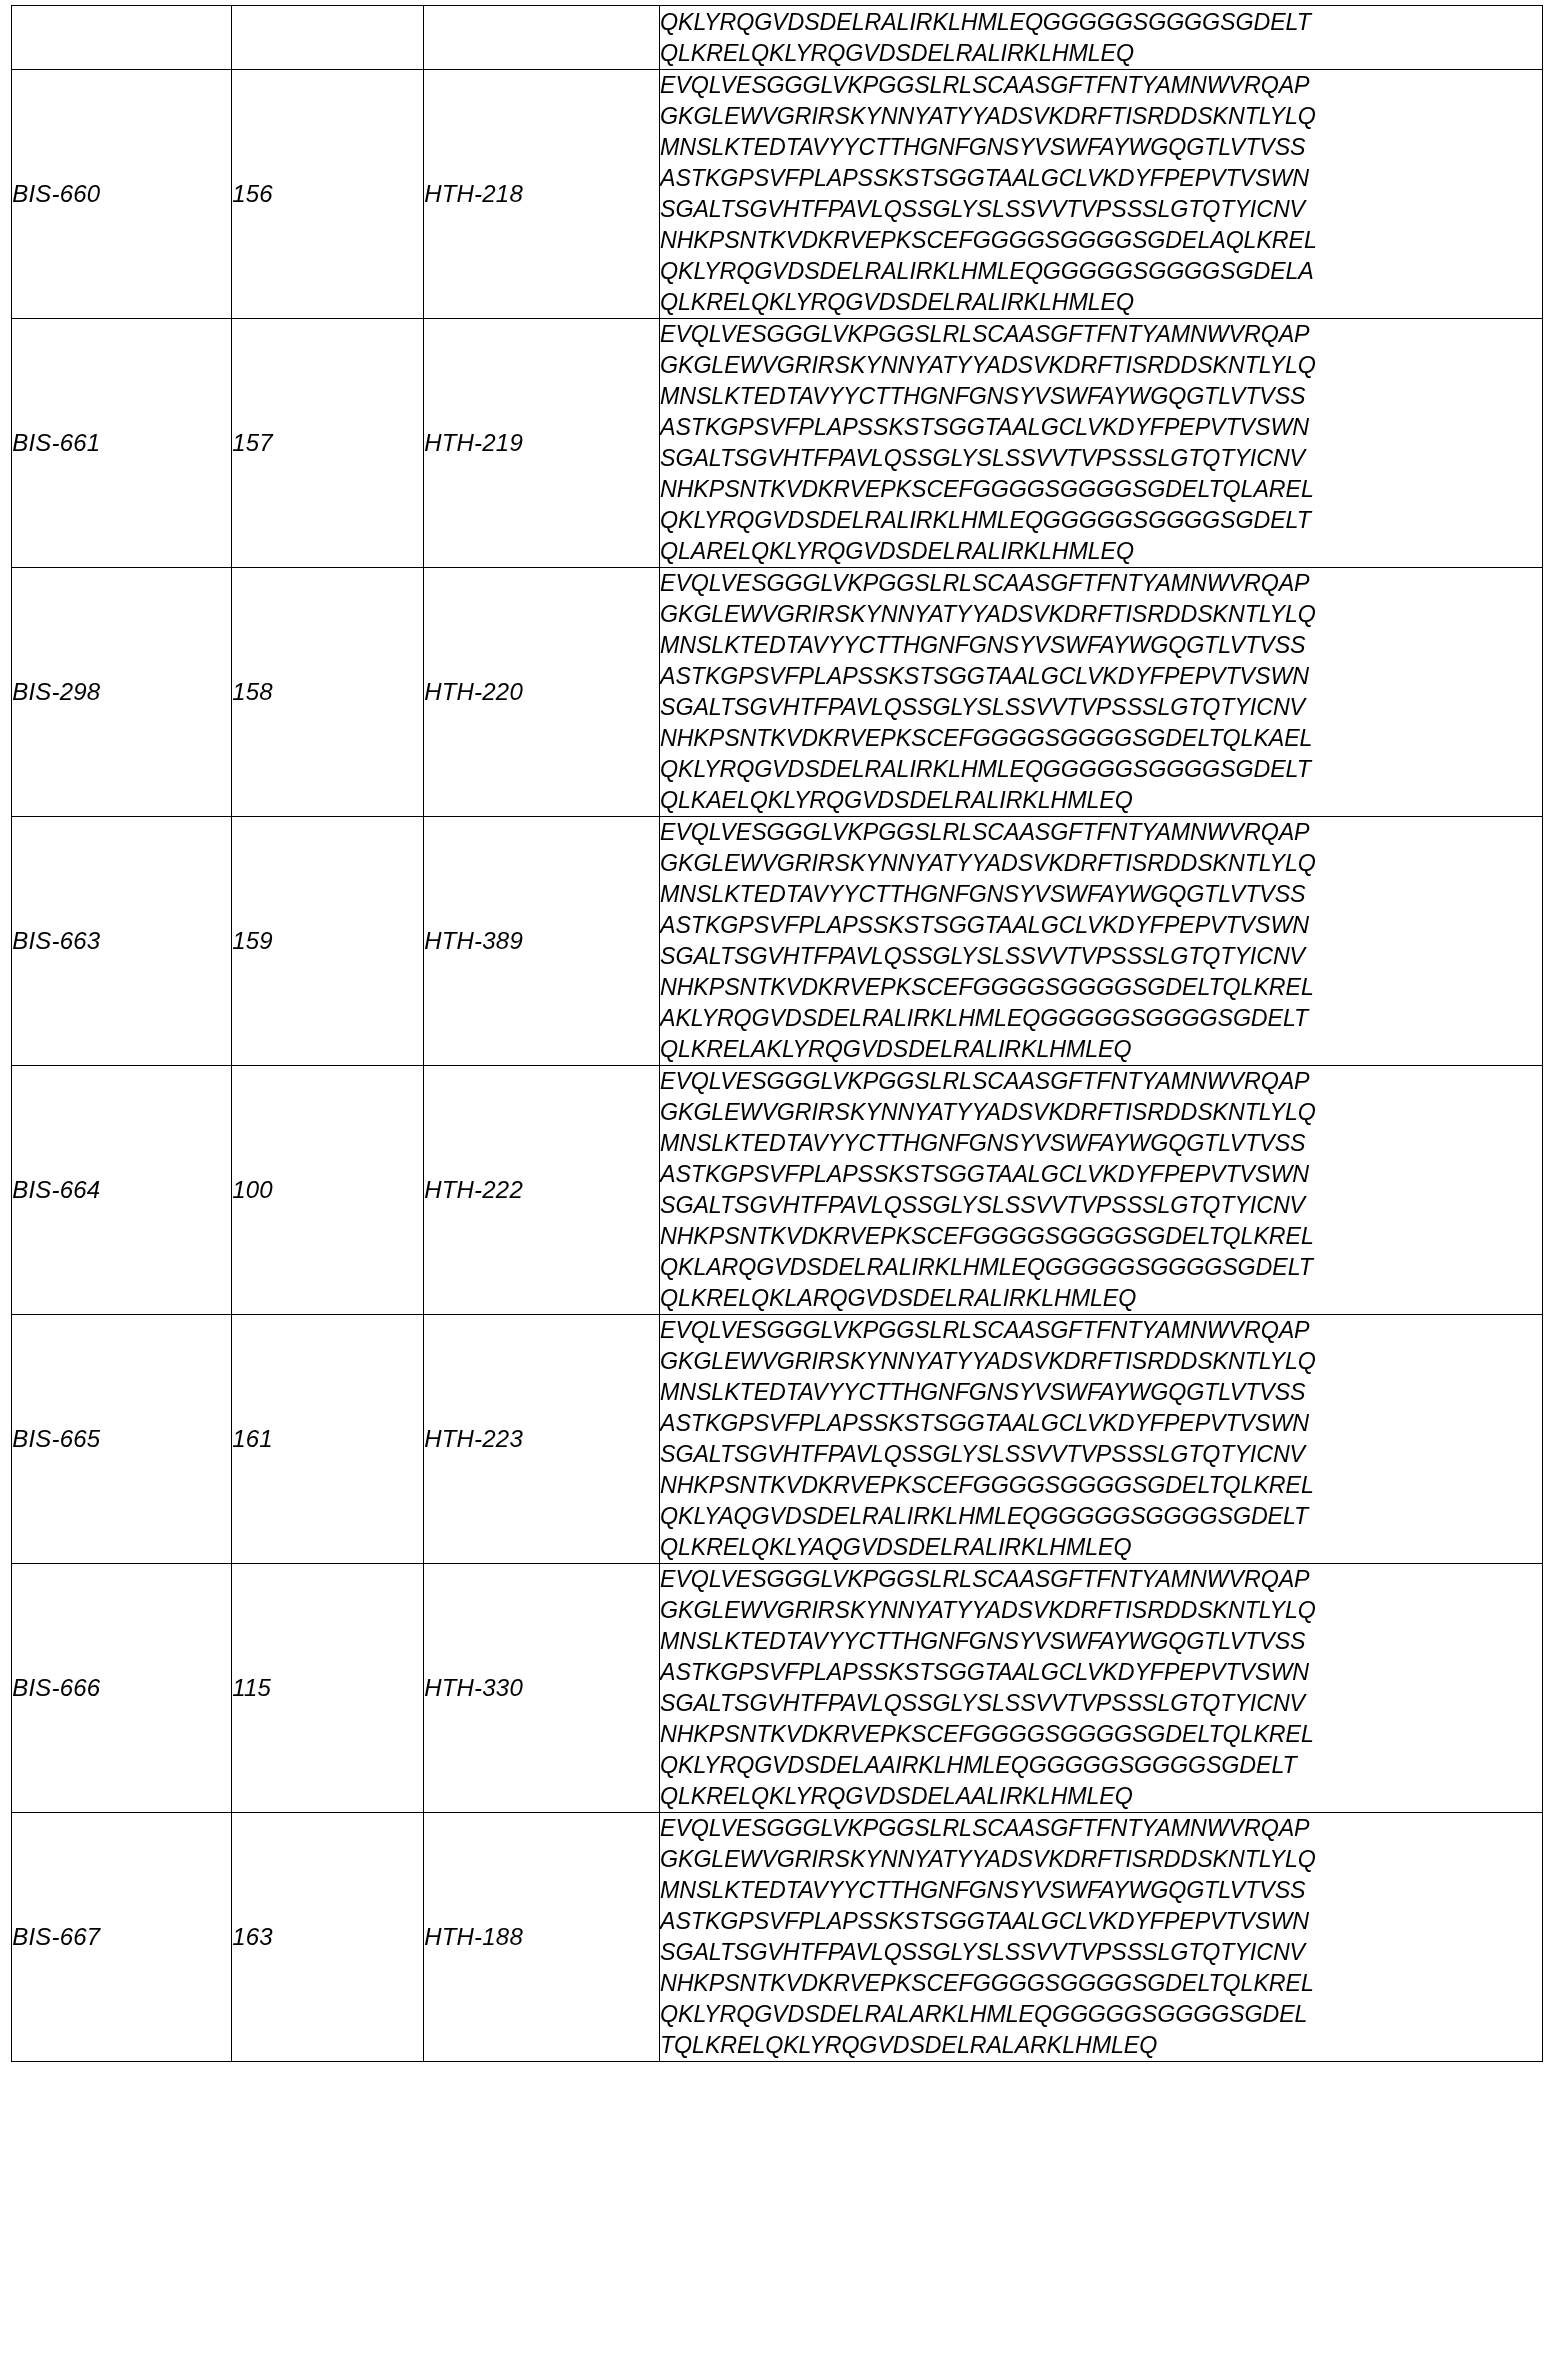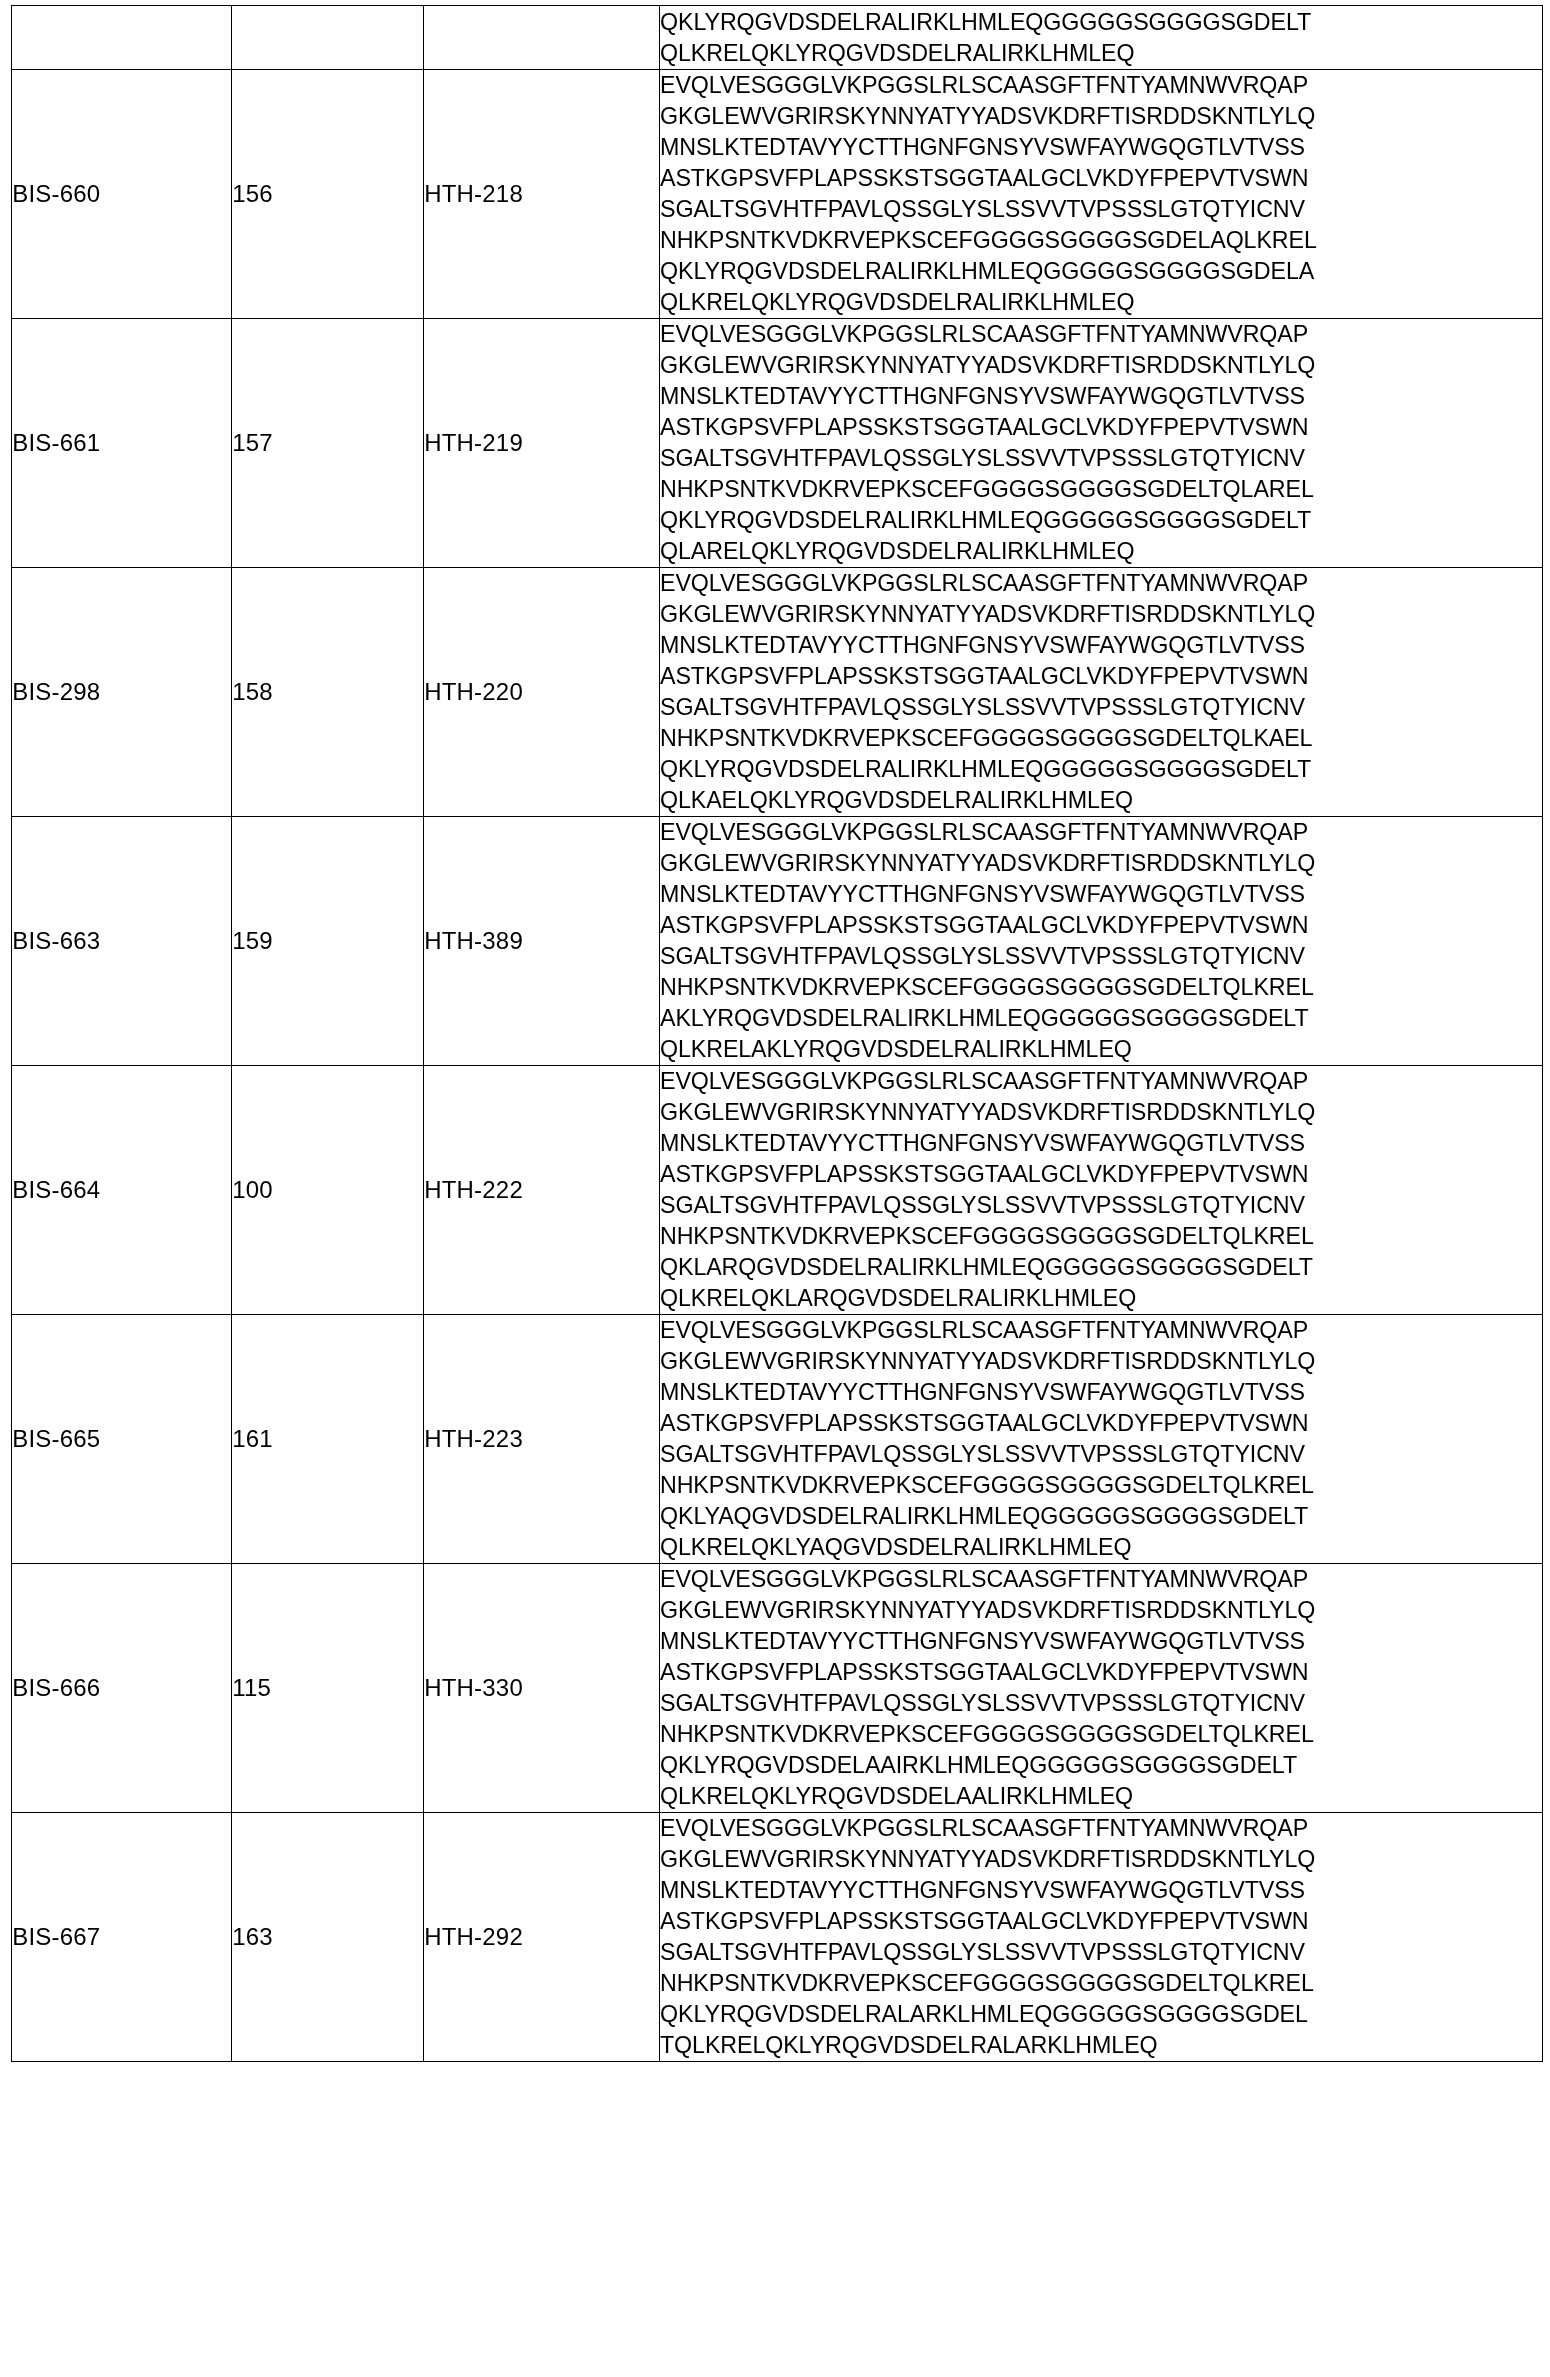--- a/index.html
+++ b/index.html
@@ -14,20 +14,21 @@
     font-family: "Liberation Sans", sans-serif;
     color: #000000;
     overflow: hidden;
   }
   .page {
     width: 1454px;
     height: 2377px;
     position: relative;
     box-sizing: border-box;
     padding: 4.8px 9.6px 4.8px 11.2px;
+    font-style: italic;
   }
   table.seq-table {
     border-collapse: collapse;
     table-layout: fixed;
     width: 1530px;
     margin: 0;
   }
   table.seq-table col.c-id    { width: 220px; }
   table.seq-table col.c-seqid { width: 192px; }
   table.seq-table col.c-hth   { width: 236px; }
@@ -187,21 +188,21 @@
             <div class="seqline">ASTKGPSVFPLAPSSKSTSGGTAALGCLVKDYFPEPVTVSWN</div>
             <div class="seqline">SGALTSGVHTFPAVLQSSGLYSLSSVVTVPSSSLGTQTYICNV</div>
             <div class="seqline">NHKPSNTKVDKRVEPKSCEFGGGGSGGGGSGDELTQLKREL</div>
             <div class="seqline">QKLYRQGVDSDELAAIRKLHMLEQGGGGGSGGGGSGDELT</div>
             <div class="seqline">QLKRELQKLYRQGVDSDELAALIRKLHMLEQ</div>
           </td>
         </tr>
         <tr>
           <td class="cell-id">BIS-667</td>
           <td class="cell-seqid">163</td>
-          <td class="cell-hth">HTH-292</td>
+          <td class="cell-hth">HTH-188</td>
           <td class="cell-seq">
             <div class="seqline">EVQLVESGGGLVKPGGSLRLSCAASGFTFNTYAMNWVRQAP</div>
             <div class="seqline">GKGLEWVGRIRSKYNNYATYYADSVKDRFTISRDDSKNTLYLQ</div>
             <div class="seqline">MNSLKTEDTAVYYCTTHGNFGNSYVSWFAYWGQGTLVTVSS</div>
             <div class="seqline">ASTKGPSVFPLAPSSKSTSGGTAALGCLVKDYFPEPVTVSWN</div>
             <div class="seqline">SGALTSGVHTFPAVLQSSGLYSLSSVVTVPSSSLGTQTYICNV</div>
             <div class="seqline">NHKPSNTKVDKRVEPKSCEFGGGGSGGGGSGDELTQLKREL</div>
             <div class="seqline">QKLYRQGVDSDELRALARKLHMLEQGGGGGSGGGGSGDEL</div>
             <div class="seqline">TQLKRELQKLYRQGVDSDELRALARKLHMLEQ</div>
           </td>

